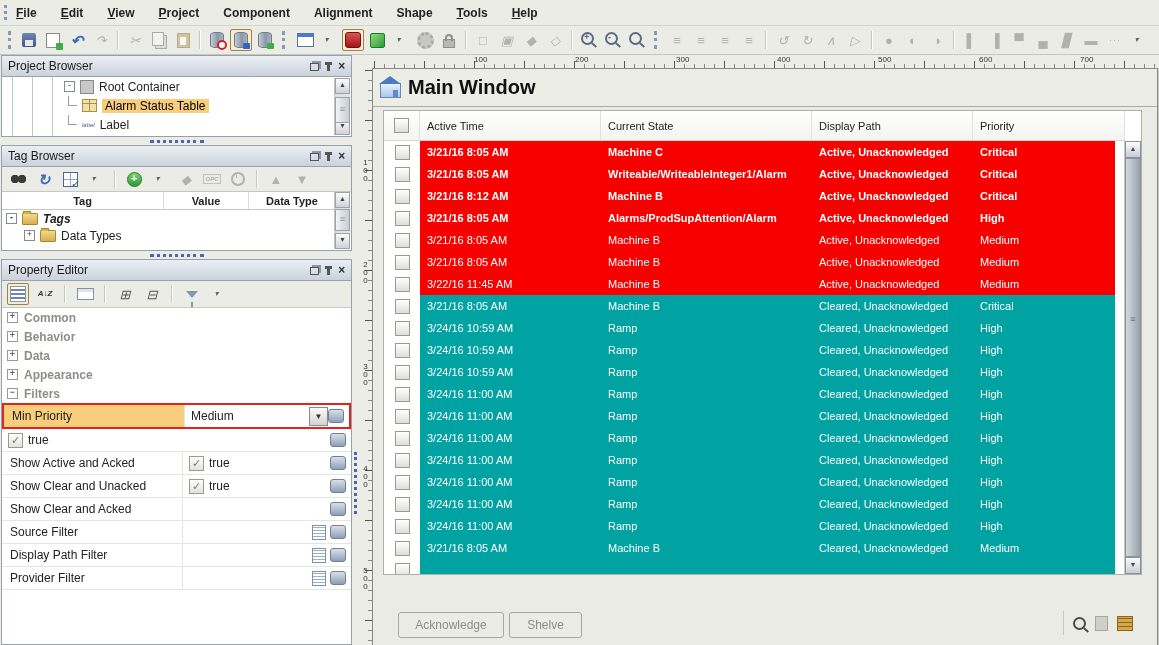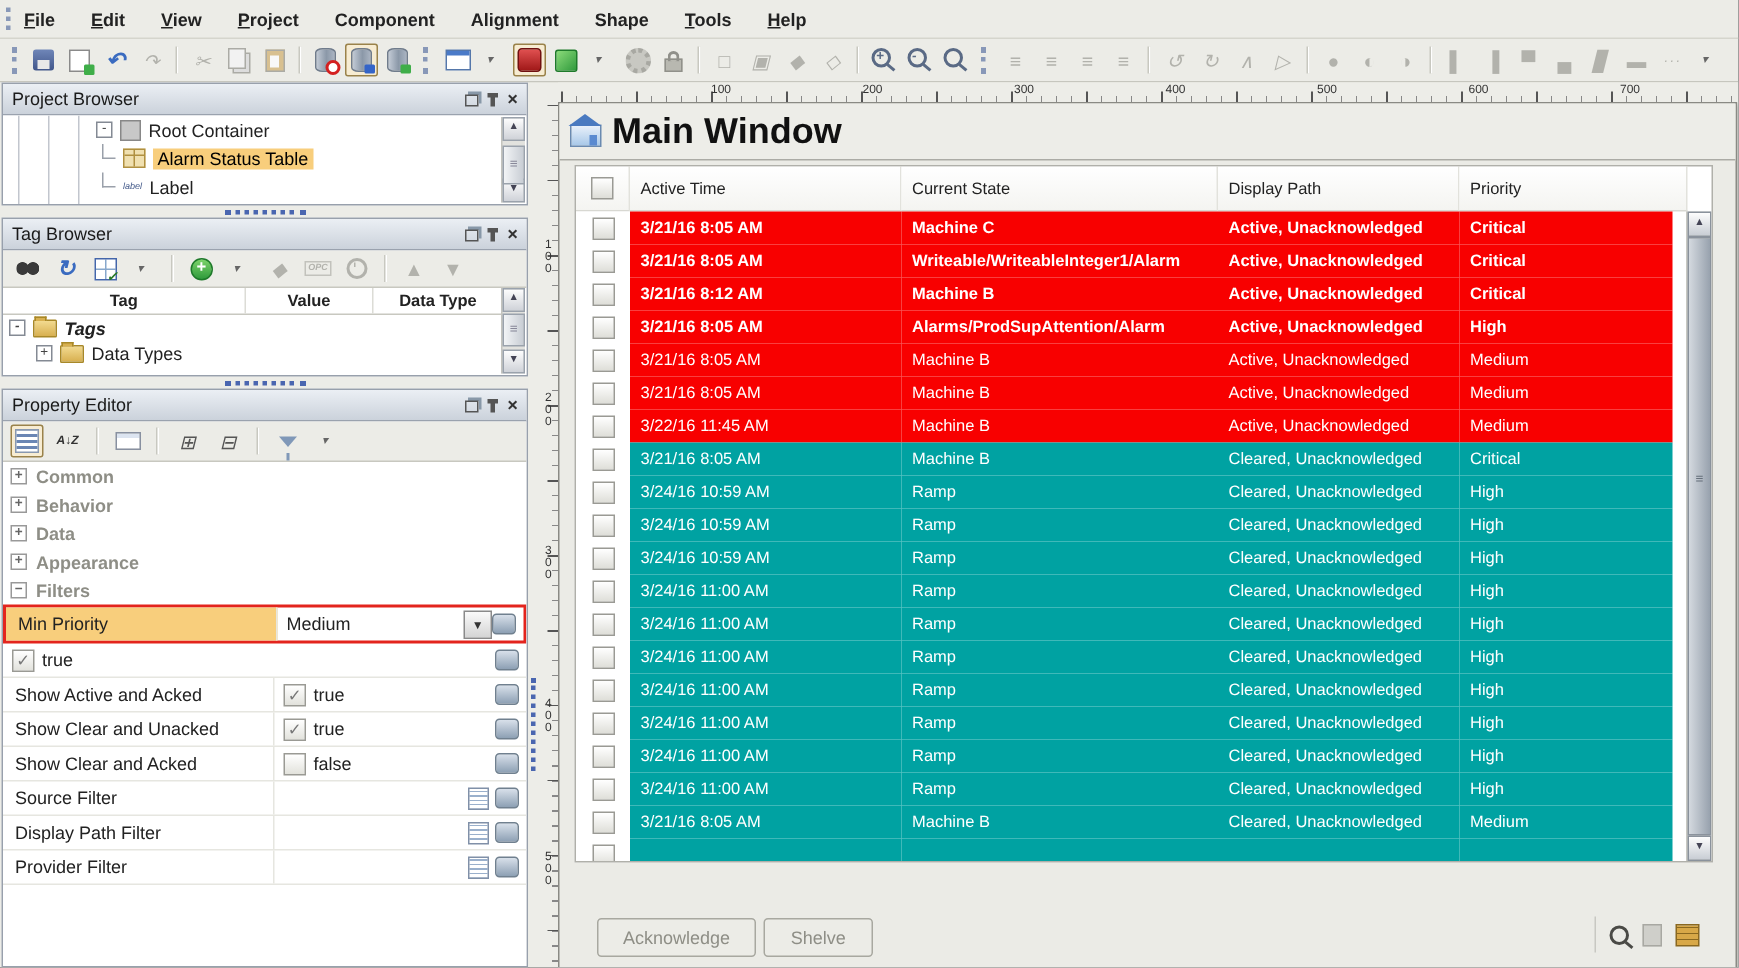--- a/index.html
+++ b/index.html
@@ -145,21 +145,21 @@
   .vruler{position:absolute;left:0;top:13px;width:19px;bottom:0;background:#EDEDE8;border-right:1px solid #9A9A94;
       background-image:repeating-linear-gradient(180deg,#555 0 1px,transparent 1px 50px),
                        repeating-linear-gradient(180deg,#888 0 1px,transparent 1px 10px);
       background-size:7px 100%,4px 100%;background-position:100% 2px,100% 2px;background-repeat:no-repeat;}
   .vlbl{position:absolute;right:3px;font-size:8px;color:#333;writing-mode:vertical-lr;text-orientation:upright;line-height:1;letter-spacing:-1px;}
   .vlbl:nth-of-type(1){top:90px;} .vlbl:nth-of-type(2){top:192px;} .vlbl:nth-of-type(3){top:294px;}
   .vlbl:nth-of-type(4){top:396px;} .vlbl:nth-of-type(5){top:498px;}
   .canvas{position:absolute;left:19px;top:13px;right:0;bottom:0;background:#E8E8E3;overflow:hidden;}
   .window{position:absolute;left:0;top:0;width:784px;height:600px;border:1px solid #8A8A84;background:#EBEBE6;box-shadow:1px 1px 4px rgba(0,0,0,.25);}
   .wtitle{height:37px;border-bottom:1px solid #ABABA5;display:flex;align-items:center;padding-left:7px;gap:7px;
-      font-size:24px;font-weight:bold;color:#111;background:#EDEDE8;}
+      font-size:20px;font-weight:bold;color:#111;background:#EDEDE8;}
   .i-home{width:19px;height:13px;margin-top:6px;background:linear-gradient(#E8F0FA,#A8C8E8);border:1px solid #6A8AB0;position:relative;}
   .i-home::before{content:"";position:absolute;left:-2px;top:-8px;width:0;height:0;
       border-left:11px solid transparent;border-right:11px solid transparent;border-bottom:8px solid #4A7AC0;}
   .i-home::after{content:"";position:absolute;right:2px;bottom:0;width:5px;height:7px;background:#5A8AD0;}
   
   .alarm-table{position:absolute;left:10px;top:41px;width:757px;height:463px;border:1px solid #B0B0AA;background:#FFF;overflow:hidden;}
   .thead{display:grid;grid-template-columns:36px 181px 211px 161px 1fr;height:30px;margin-right:16px;}
   .th{display:flex;align-items:center;padding-left:7px;border-right:1px solid #E2E2DC;border-bottom:1px solid #D8D8D2;
       font-size:11px;color:#222;background:linear-gradient(#FFFFFF,#F4F4F1);}
   .th.cb{justify-content:center;padding-left:0;}
@@ -653,25 +653,20 @@
 
               </span>
               <span class="picons">
 
                 <i class="bind-ic"></i>
               </span>
             </div>
 
             <div class="prop-row">
               <span class="plabel">Show Clear and Acked</span>
-              <span class="pval">
-                <span class="cbx"></span>
-                <span>false</span>
-
-              </span>
               <span class="picons">
 
                 <i class="bind-ic"></i>
               </span>
             </div>
 
             <div class="prop-row">
               <span class="plabel">Source Filter</span>
               <span class="pval">
 

